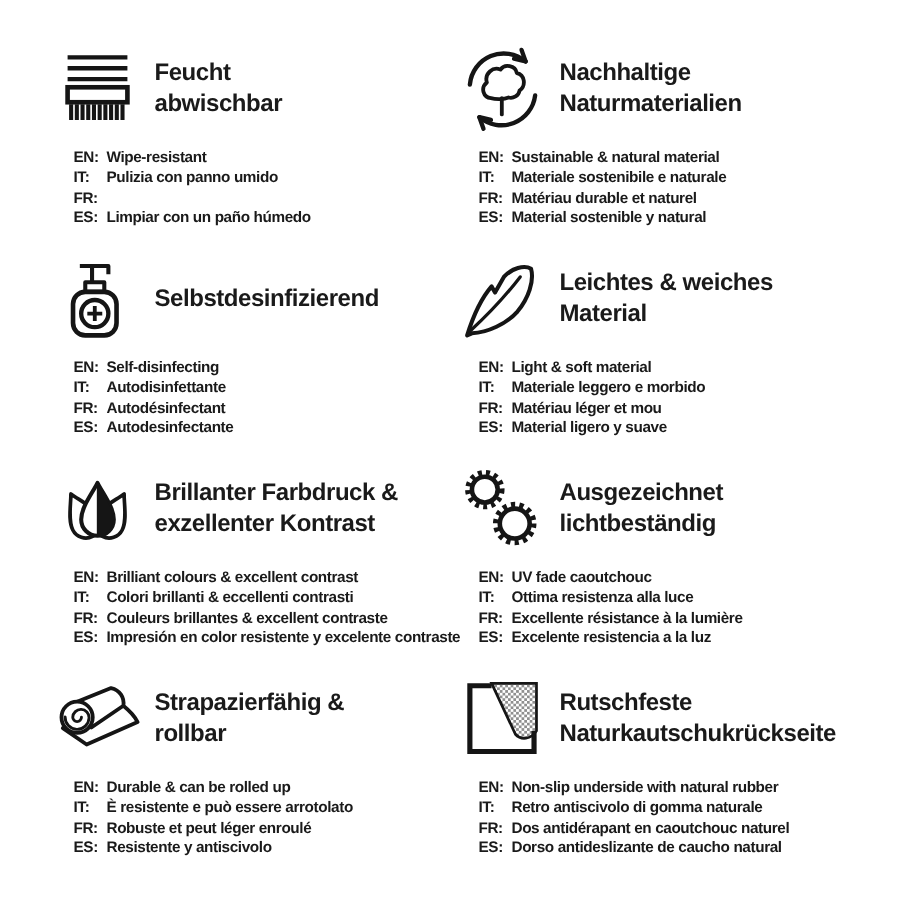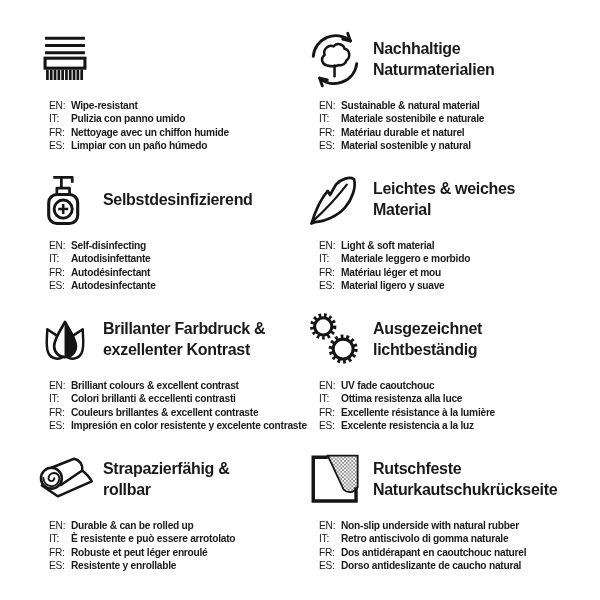--- a/index.html
+++ b/index.html
@@ -8,49 +8,50 @@
   .grid{display:grid;grid-template-columns:270px 1fr;grid-auto-rows:140px;
         padding:28px 4px 0 36px;}
   .feature{overflow:visible;}
   .head{display:flex;align-items:center;gap:9px;height:64px;}
   .icon{width:58px;height:58px;flex:0 0 58px;}
   .icon svg{width:100%;height:100%;display:block;}
   .title{margin:0;font-size:16px;font-weight:700;line-height:1.3;
          letter-spacing:-0.3px;white-space:pre-line;}
   .trans{margin-top:7px;font-size:10.2px;letter-spacing:-0.25px;line-height:13.4px;}
   .trow{display:grid;grid-template-columns:35px 1fr;}
-  .lang{font-weight:400;padding-left:13px;}
+  .lang{font-weight:700;padding-left:13px;}
   .ttext{font-weight:700;white-space:nowrap;}
 </style>
 </head>
 <body>
 
 <main class="grid" id="grid">
   <section class="feature">
     <div class="head">
       <span class="icon">
           <svg viewBox="0 0 64 64" fill="none" stroke="#151515">
             <path d="M10 8h44M10 16h44M10 24h44" stroke-width="3.2"></path>
             <rect x="10" y="30" width="44" height="11" stroke-width="3.4"></rect>
             <path stroke-width="3" d="M12.6 42.5v11.5M16.8 42.5v11.5M21 42.5v11.5M25.2 42.5v11.5M29.4 42.5v11.5M33.6 42.5v11.5M37.8 42.5v11.5M42 42.5v11.5M46.2 42.5v11.5M50.4 42.5v11.5"></path>
           </svg>
         </span>
+      <h2 class="title">Feucht
+abwischbar</h2>
     </div>
     <div class="trans">
       <div class="trow">
         <span class="lang">EN:</span>
         <span class="ttext">Wipe-resistant</span>
       </div>
       <div class="trow">
         <span class="lang">IT:</span>
         <span class="ttext">Pulizia con panno umido</span>
       </div>
       <div class="trow">
         <span class="lang">FR:</span>
-        <span class="ttext">Nettoyage avec un chiffon humide</span>
       </div>
       <div class="trow">
         <span class="lang">ES:</span>
         <span class="ttext">Limpiar con un paño húmedo</span>
       </div>
     </div>
   </section>
 
   <section class="feature">
     <div class="head">
@@ -240,21 +241,21 @@
       <div class="trow">
         <span class="lang">IT:</span>
         <span class="ttext">È resistente e può essere arrotolato</span>
       </div>
       <div class="trow">
         <span class="lang">FR:</span>
         <span class="ttext">Robuste et peut léger enroulé</span>
       </div>
       <div class="trow">
         <span class="lang">ES:</span>
-        <span class="ttext">Resistente y enrollable</span>
+        <span class="ttext">Resistente y antiscivolo</span>
       </div>
     </div>
   </section>
 
   <section class="feature">
     <div class="head">
       <span class="icon">
           <svg viewBox="0 0 64 64">
             <defs>
               <pattern id="chk" width="4" height="4" patternUnits="userSpaceOnUse">

